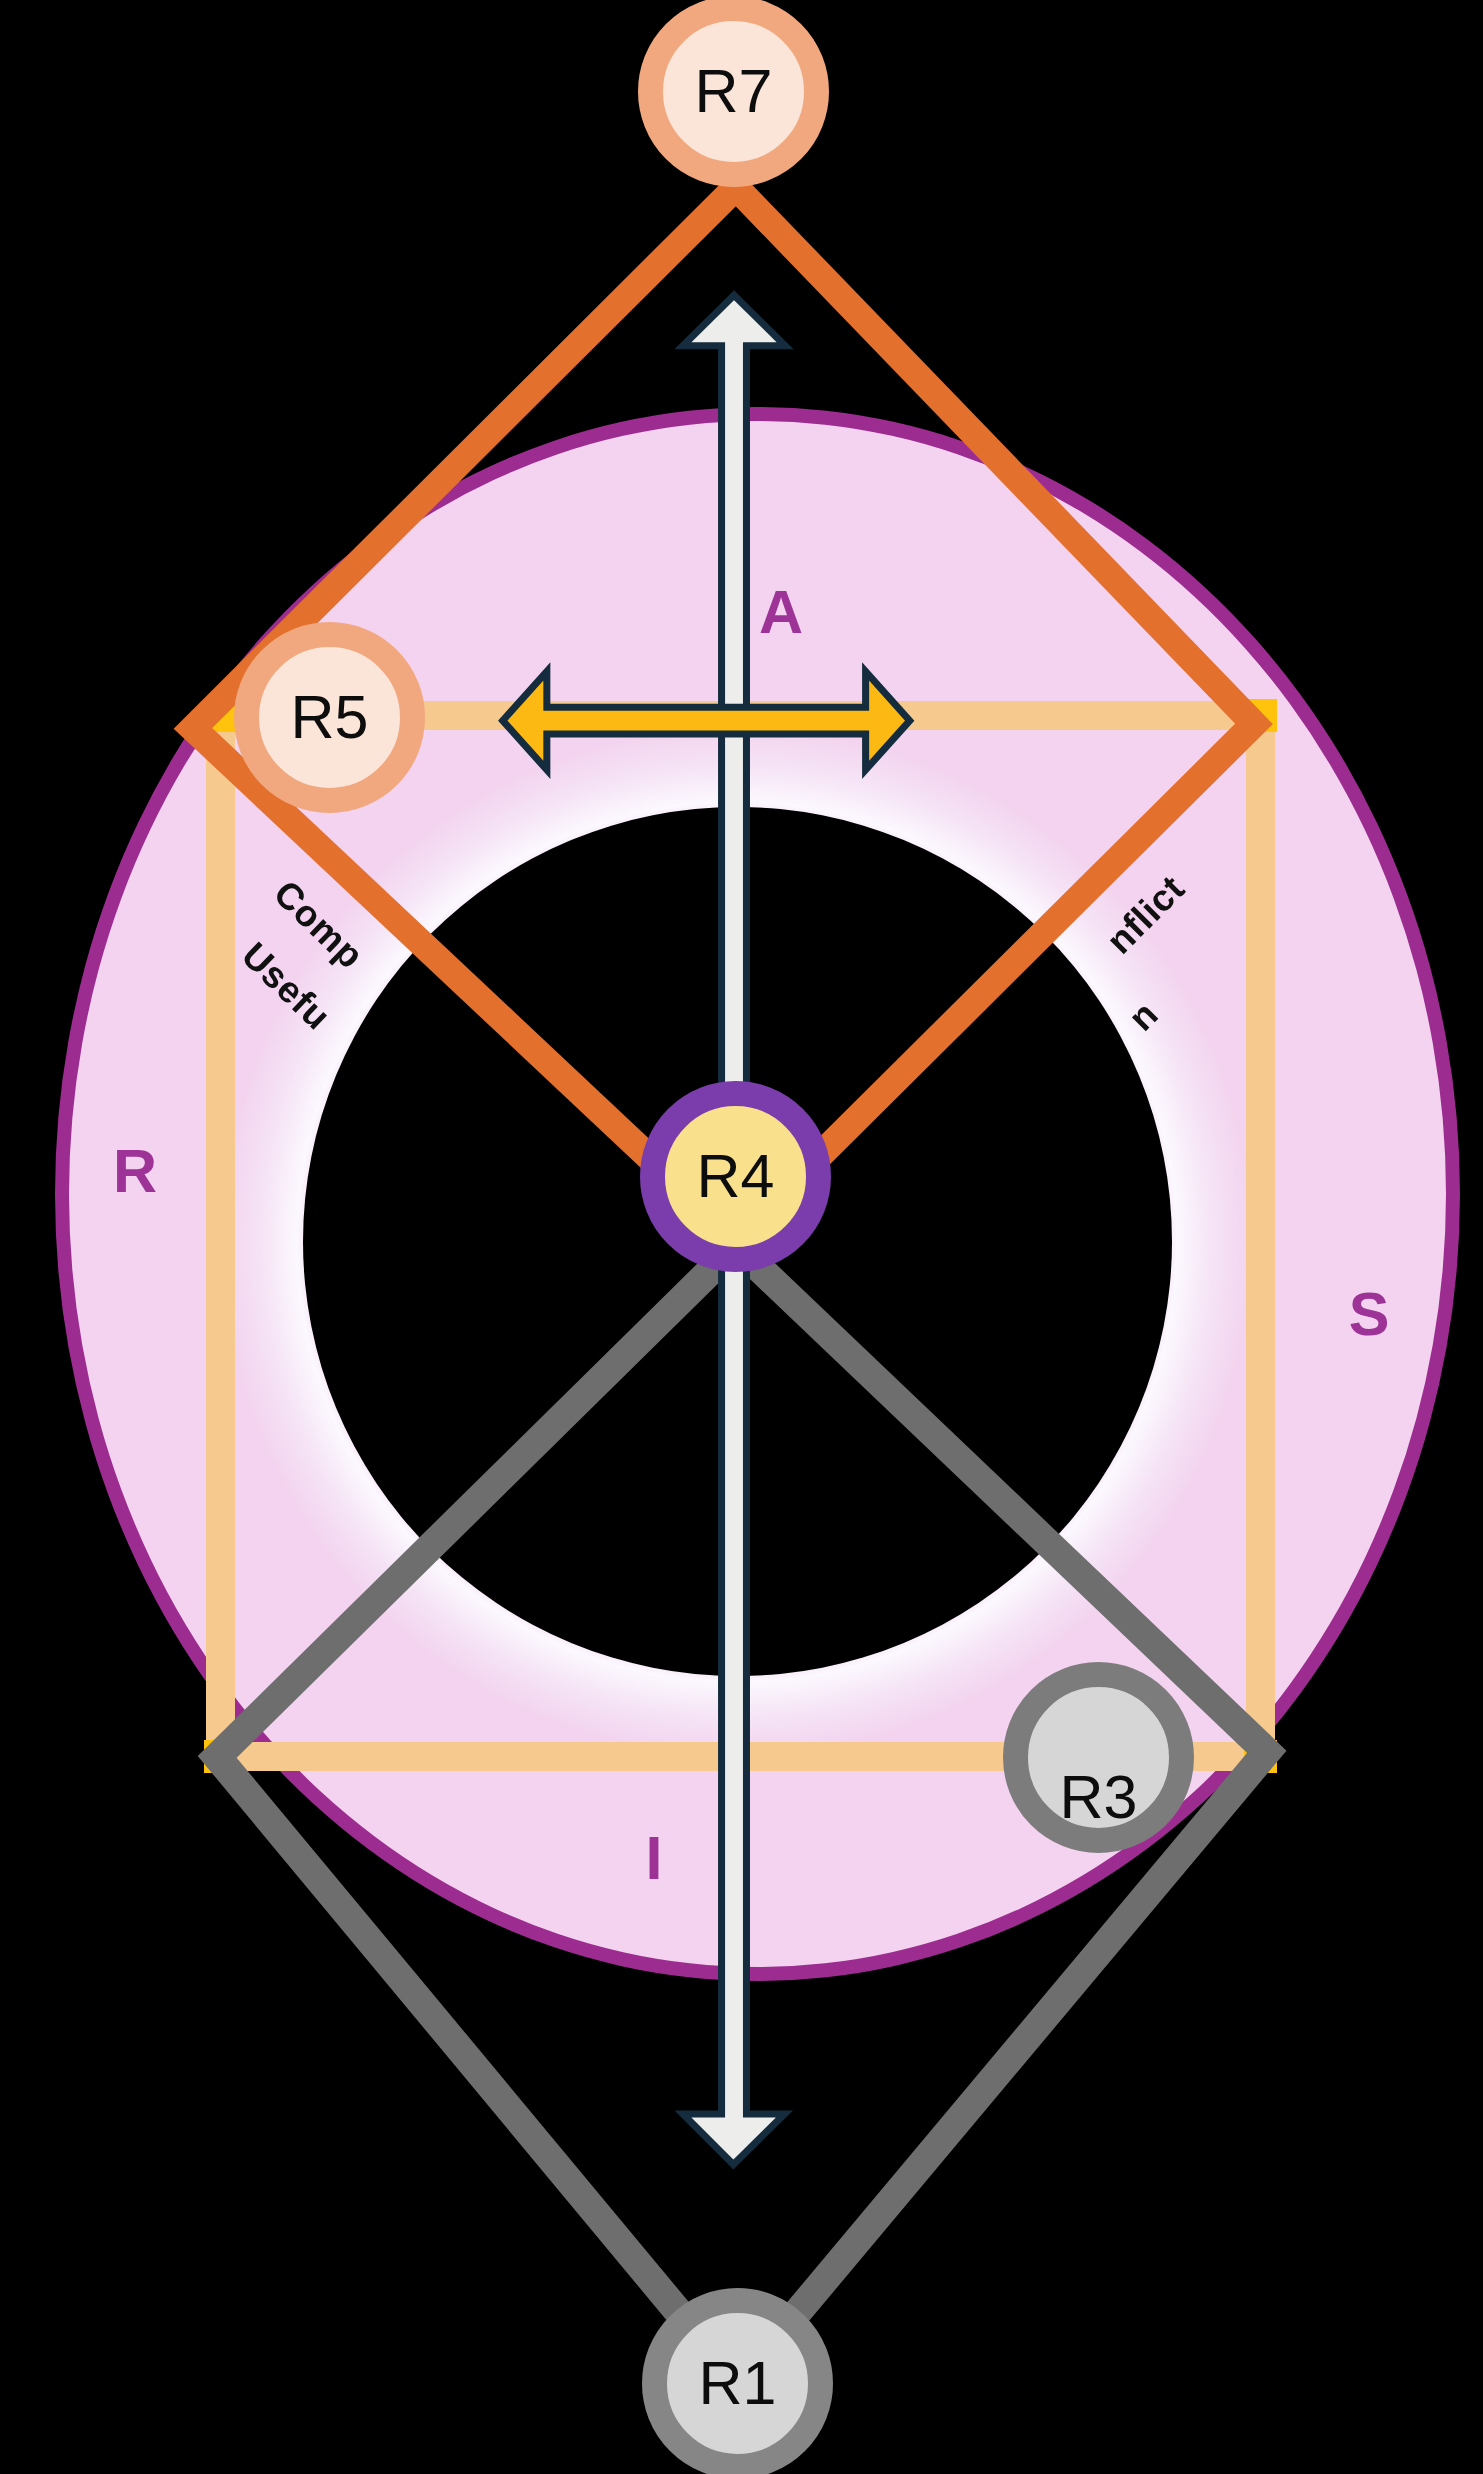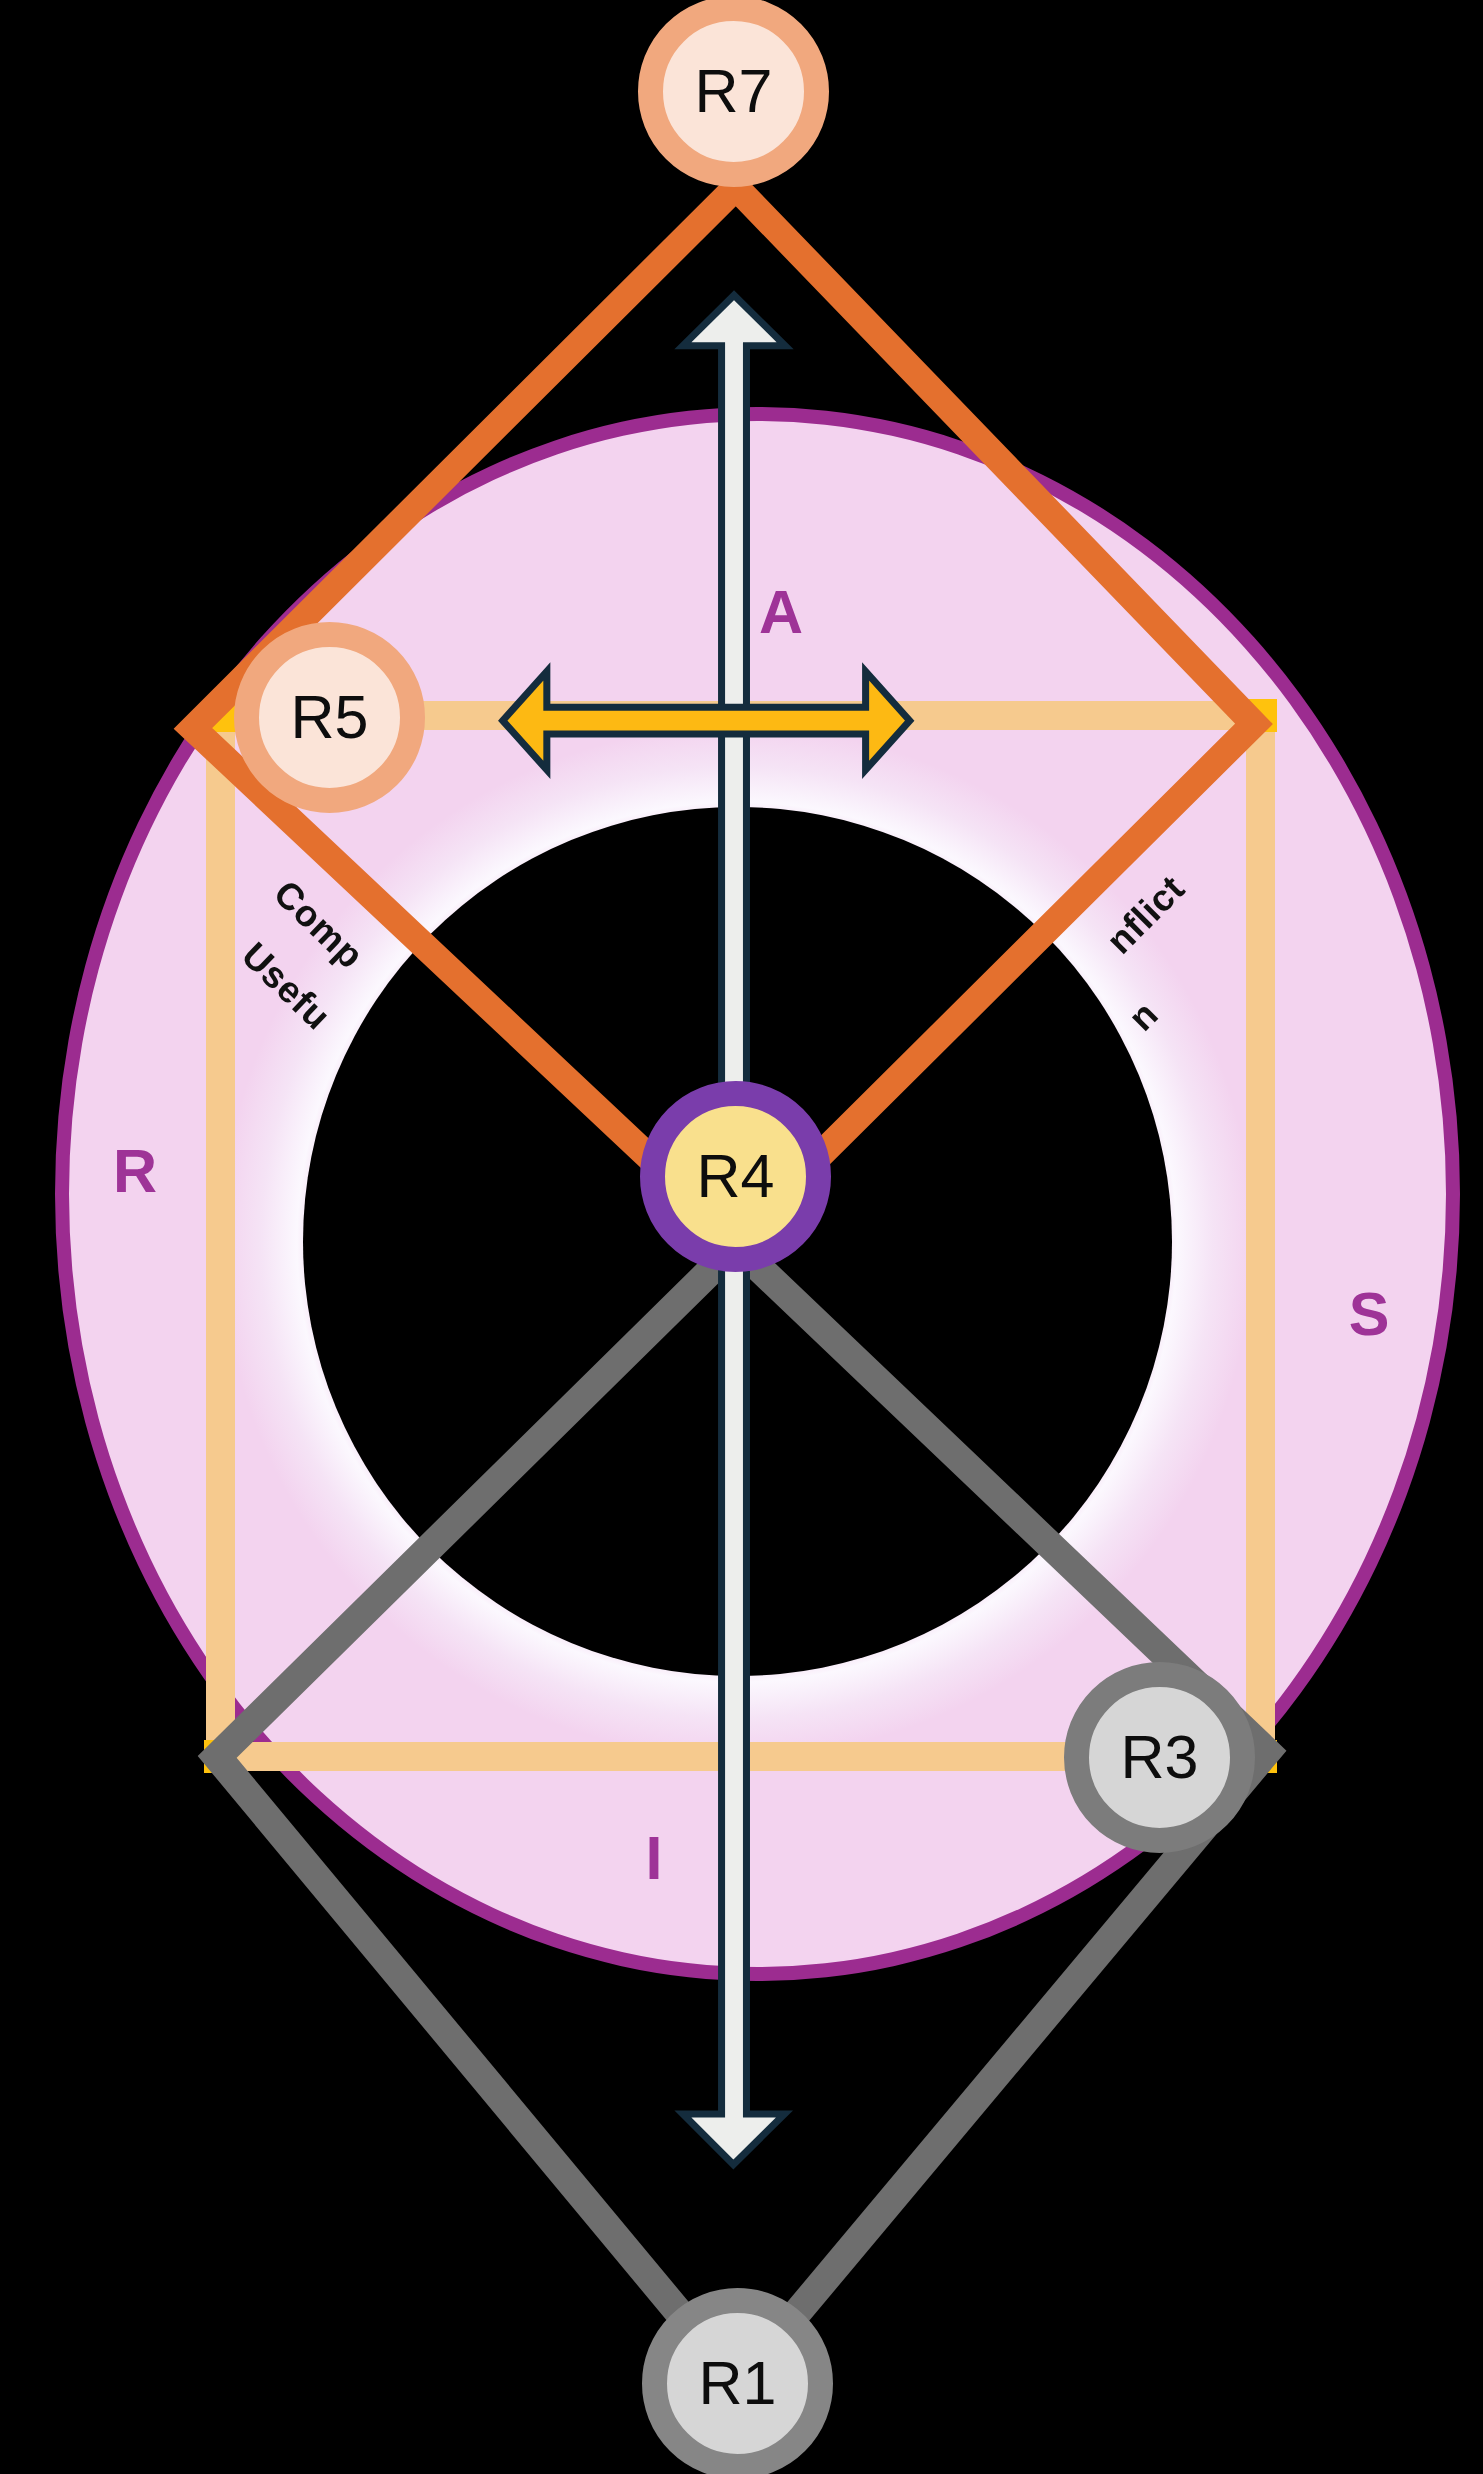--- a/index.html
+++ b/index.html
@@ -41,21 +41,21 @@
   .node span{font-weight:normal;font-size:61px;color:#0d0d0d;line-height:1;}
   .node-peach{background:#FBE4D8;border:25.6px solid #F1A87E;}
   .node-core{background:#F9E08D;border:25.6px solid #7A3DAB;}
   .node-gray{background:#D6D6D6;border:25.6px solid #7C7C7C;}
   .node-gray2{background:#D6D6D6;border:25.6px solid #868686;}
   .n-r7{left:638px;top:-4.5px;}
   .n-r5{left:234px;top:622px;}
   .n-r6{left:1042px;top:624px;}
   .n-r4{left:640px;top:1081px;}
   .n-r2{left:233px;top:1662px;}
-  .n-r3{left:1064px;top:1662px;}
+  .n-r3{left:1003px;top:1662px;align-items:flex-end;}
   .n-r1{left:642px;top:2288px;}
   .l-a{left:781px;top:612px;} .l-r{left:135px;top:1171px;}
   .l-s{left:1369px;top:1314px;} .l-i{left:654px;top:1858px;}
 </style>
 </head>
 <body>
 
 <div id="stage">
 
   <div class="donut"></div>

